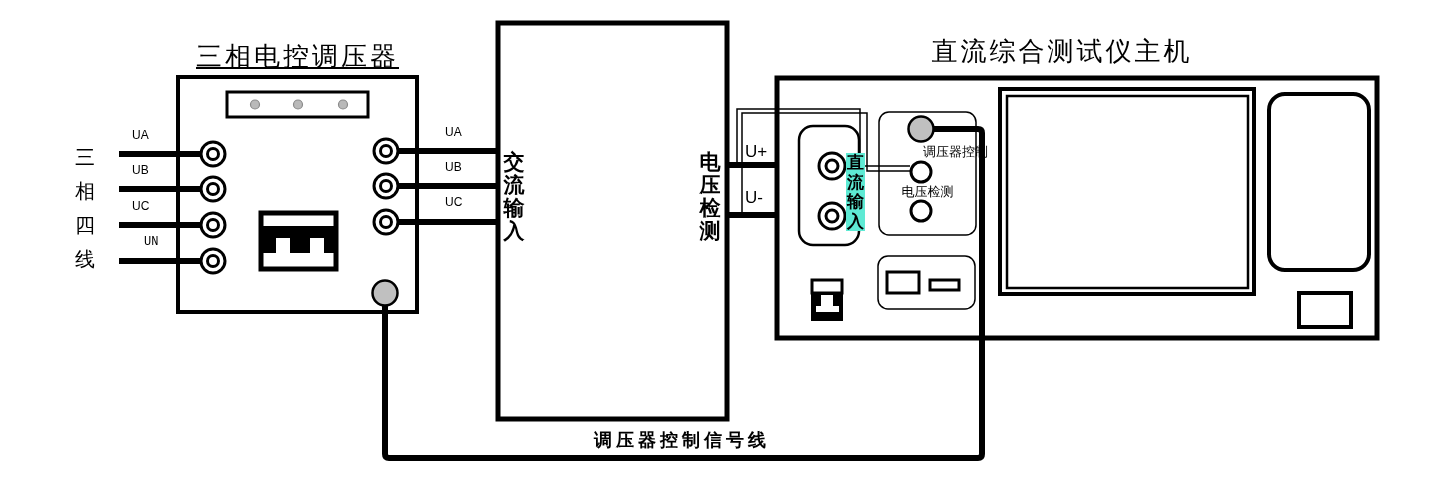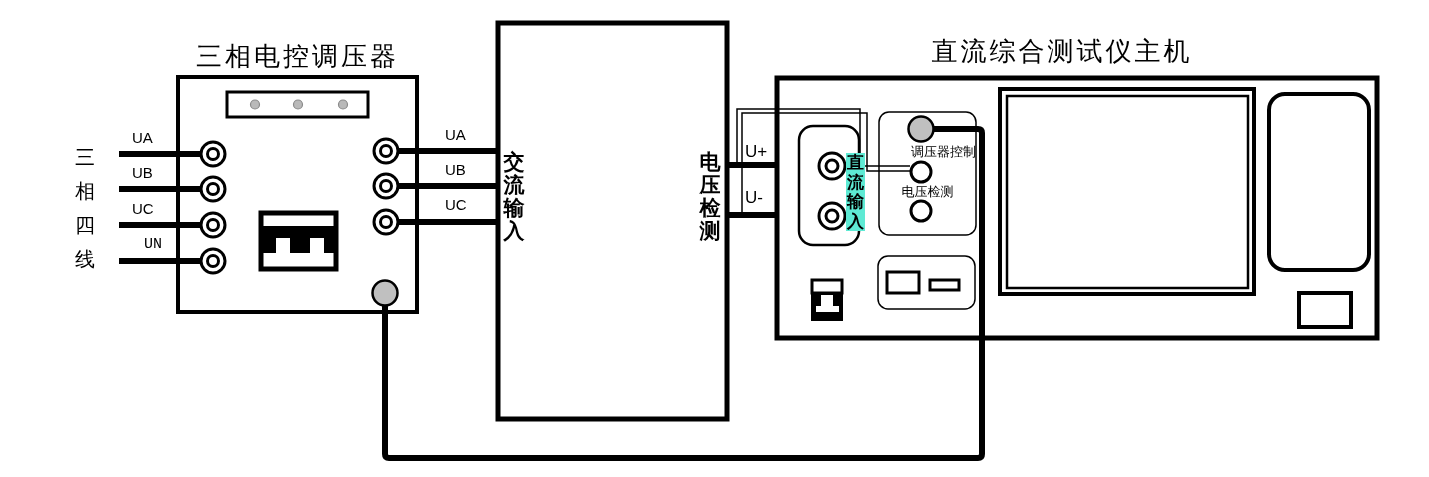--- a/index.html
+++ b/index.html
@@ -3,21 +3,21 @@
 <meta charset="utf-8">
 <style>
   html,body{margin:0;padding:0;background:#fff;}
   #stage{position:relative;width:1429px;height:477px;background:#fff;overflow:hidden;
          font-family:"Liberation Sans",sans-serif;color:#000;}
   #wiring{position:absolute;left:0;top:0;}
   .txt{position:absolute;white-space:nowrap;line-height:1.15;}
   .title{font-family:"Liberation Serif","DejaVu Serif",serif;font-size:26px;letter-spacing:3px;text-align:center;}
   .vtxt{white-space:normal;word-break:break-all;text-align:center;}
   .phase{font-family:"Liberation Serif","DejaVu Serif",serif;font-size:20px;width:26px;line-height:34px;}
-  .wirelbl{font-size:15px;font-family:"Liberation Sans",sans-serif;}
+  .wirelbl{font-size:12px;font-family:"Liberation Sans",sans-serif;}
   .dclbl{font-size:17px;font-family:"Liberation Sans",sans-serif;}
   .acv{font-size:21px;font-weight:bold;width:22px;line-height:23px;
        font-family:"Liberation Serif","DejaVu Serif",serif;}
   .dcinv{font-size:17px;font-weight:bold;width:19px;line-height:19.5px;background:#5eead4;
          font-family:"Liberation Serif","DejaVu Serif",serif;}
   .plbl{font-size:13px;width:97px;text-align:center;font-family:"Liberation Serif","DejaVu Serif",serif;}
   .siglbl{font-size:18px;font-weight:bold;width:244px;text-align:center;letter-spacing:4px;
           font-family:"Liberation Serif","DejaVu Serif",serif;}
 </style>
 </head>
@@ -113,21 +113,21 @@
       <rect x="816" y="306" width="23" height="6" fill="#fff"></rect>
     </g>
 
     <rect x="1000" y="89" width="254" height="205" fill="#fff" stroke="#000" stroke-width="4"></rect>
     <rect x="1007" y="96" width="241" height="192" fill="#fff" stroke="#000" stroke-width="2.5"></rect>
 
     <rect x="1269" y="94" width="100" height="176" rx="16" fill="none" stroke="#000" stroke-width="4"></rect>
     <rect x="1299" y="293" width="52" height="34" fill="none" stroke="#000" stroke-width="4"></rect>
   </svg>
 
-  <div class="txt title" style="left:178px;top:42px;width:239px;">三相电控调压器</div>
+  <div class="txt title" style="left:178px;top:42px;width:239px;text-decoration:underline;">三相电控调压器</div>
   <div class="txt title" style="left:930px;top:37px;width:264px;">直流综合测试仪主机</div>
 
   <div class="txt vtxt phase" style="left:72px;top:140px;">三相四线</div>
 
   <div class="txt wirelbl" style="left:132px;top:129px;">UA</div>
   <div class="txt wirelbl" style="left:132px;top:164px;">UB</div>
   <div class="txt wirelbl" style="left:132px;top:200px;">UC</div>
   <div class="txt wirelbl" style="left:144px;top:236px;font-family:Liberation Mono, monospace;">UN</div>
 
   <div class="txt wirelbl" style="left:445px;top:126px;">UA</div>
@@ -135,16 +135,17 @@
   <div class="txt wirelbl" style="left:445px;top:196px;">UC</div>
 
   <div class="txt vtxt acv" style="left:503px;top:151px;">交流输入</div>
   <div class="txt vtxt acv" style="left:699px;top:151px;">电压检测</div>
 
   <div class="txt dclbl" style="left:745px;top:142px;">U+</div>
   <div class="txt dclbl" style="left:745px;top:188px;">U-</div>
 
   <div class="txt vtxt dcinv" style="left:846px;top:153px;">直流输入</div>
 
-  <div class="txt plbl" style="left:879px;top:145px;text-align:right;">调压器控制</div>
+  <div class="txt plbl" style="left:907px;top:145px;">调压器控制</div>
   <div class="txt plbl" style="left:879px;top:185px;">电压检测</div>
 
+  <div class="txt siglbl" style="left:560px;top:430px;">调压器控制信号线</div>
 </div>
 
 </body></html>

